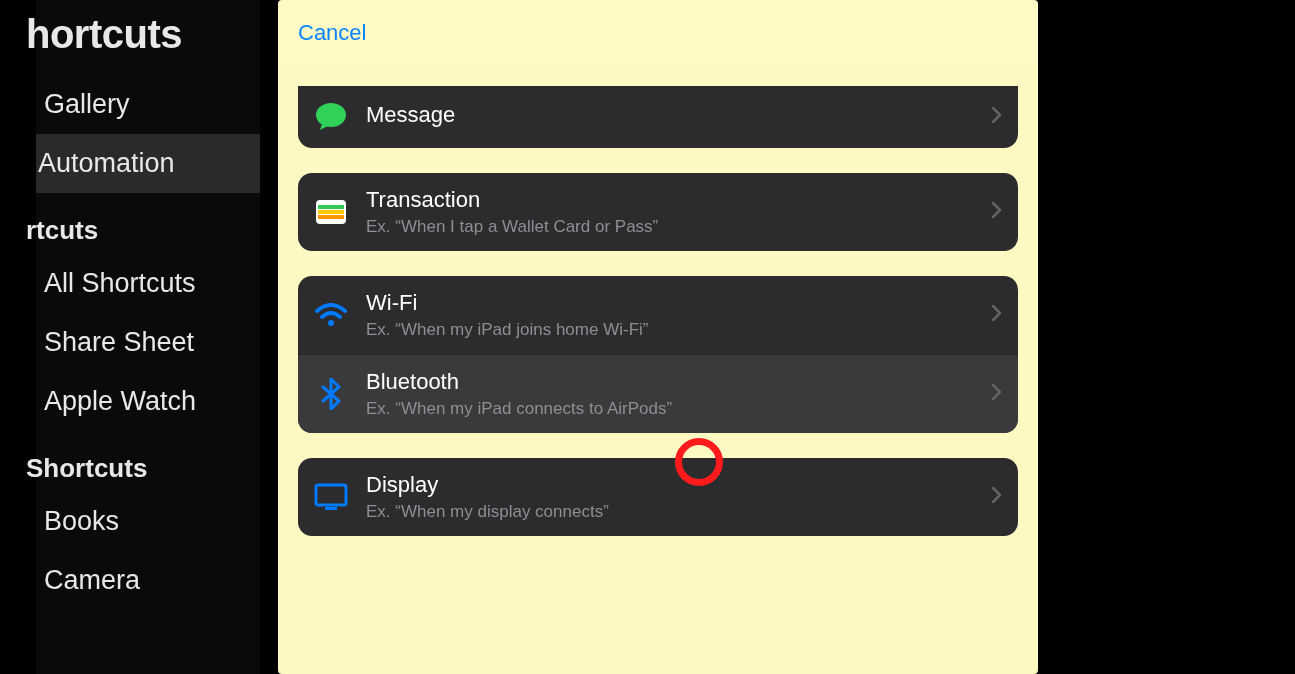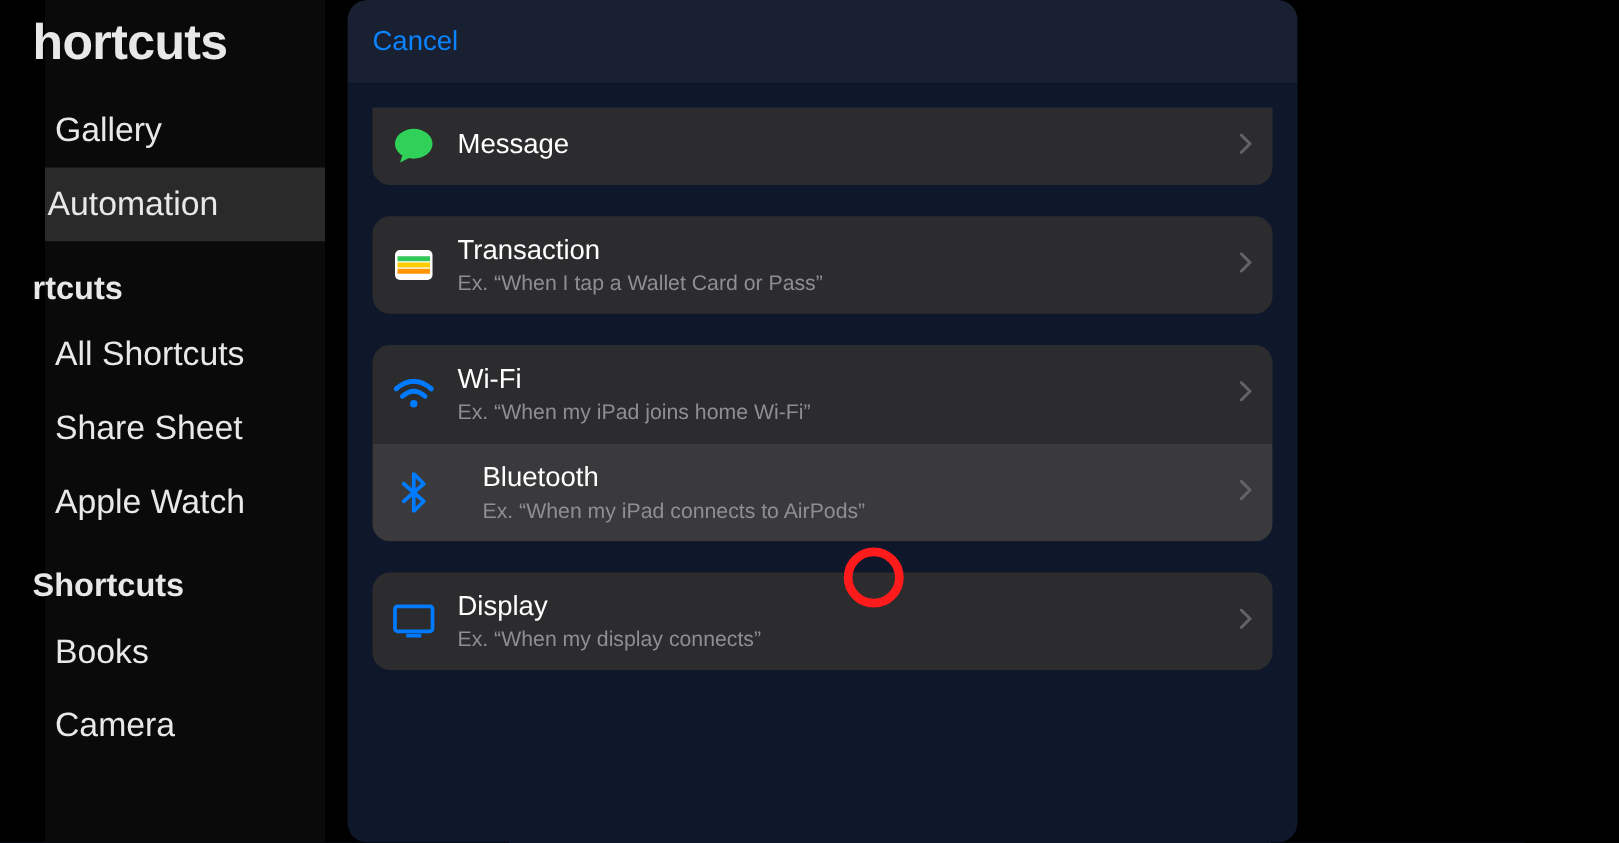--- a/index.html
+++ b/index.html
@@ -59,22 +59,22 @@
       top: 0;
       bottom: 0;
       background: #000;
     }
     .modal {
       position: absolute;
       left: 278px;
       top: 0;
       width: 760px;
       height: 674px;
-      background: #0f172a;
-      border-radius: 16px;
+      background: #fef9c3;
+      border-radius: 4px;
       overflow: hidden;
     }
     .modal-header {
       height: 66px;
       display: flex;
       align-items: center;
       padding: 0 20px;
       background: rgba(255,255,255,0.04);
       border-bottom: 1px solid rgba(255,255,255,0.02);
     }
@@ -99,21 +99,20 @@
     }
     .row {
       display: flex;
       align-items: center;
       padding: 14px 16px;
       cursor: pointer;
       position: relative;
     }
     .row.highlighted {
       background: #3a3a3c;
-      gap: 20px;
     }
     .row + .row {
       border-top: 1px solid rgba(0,0,0,0.3);
     }
     .row-icon {
       width: 34px;
       height: 34px;
       display: flex;
       align-items: center;
       justify-content: center;

